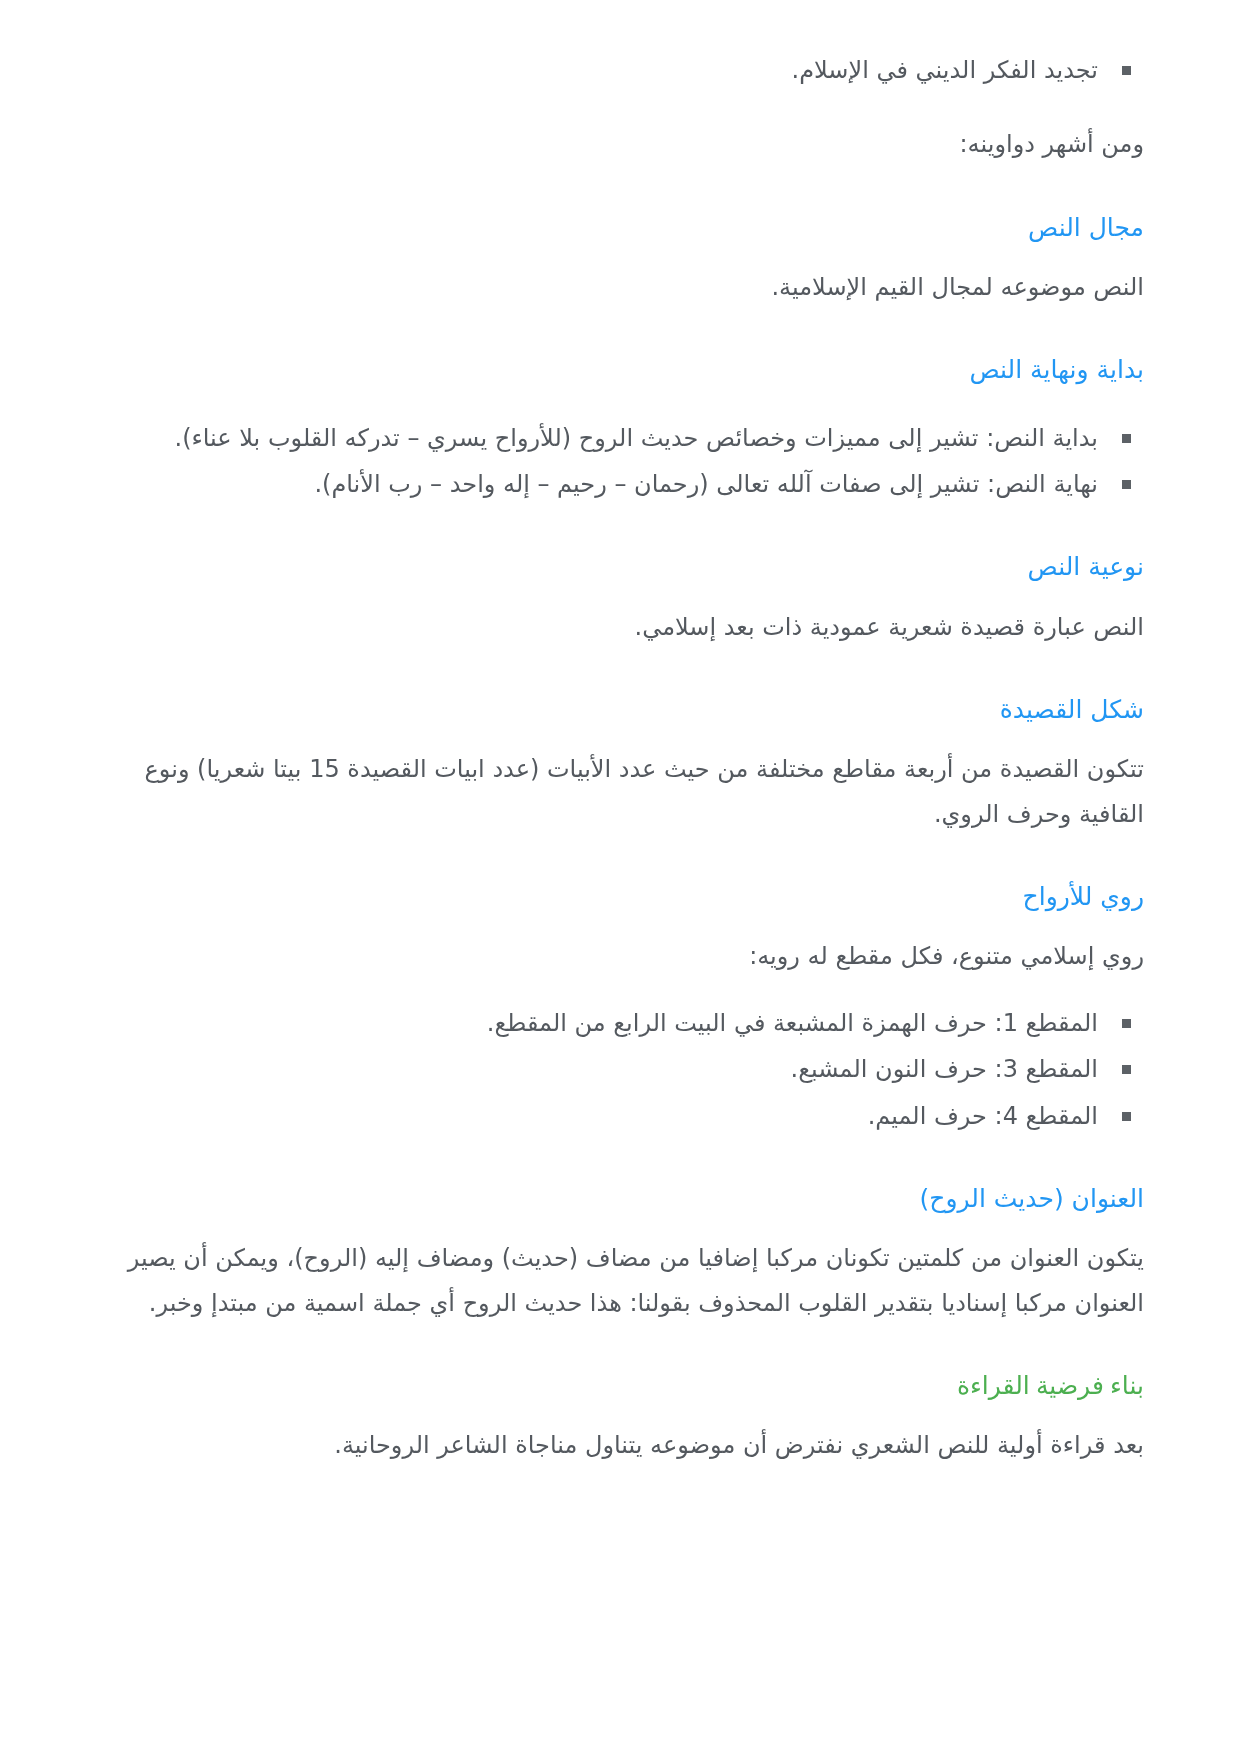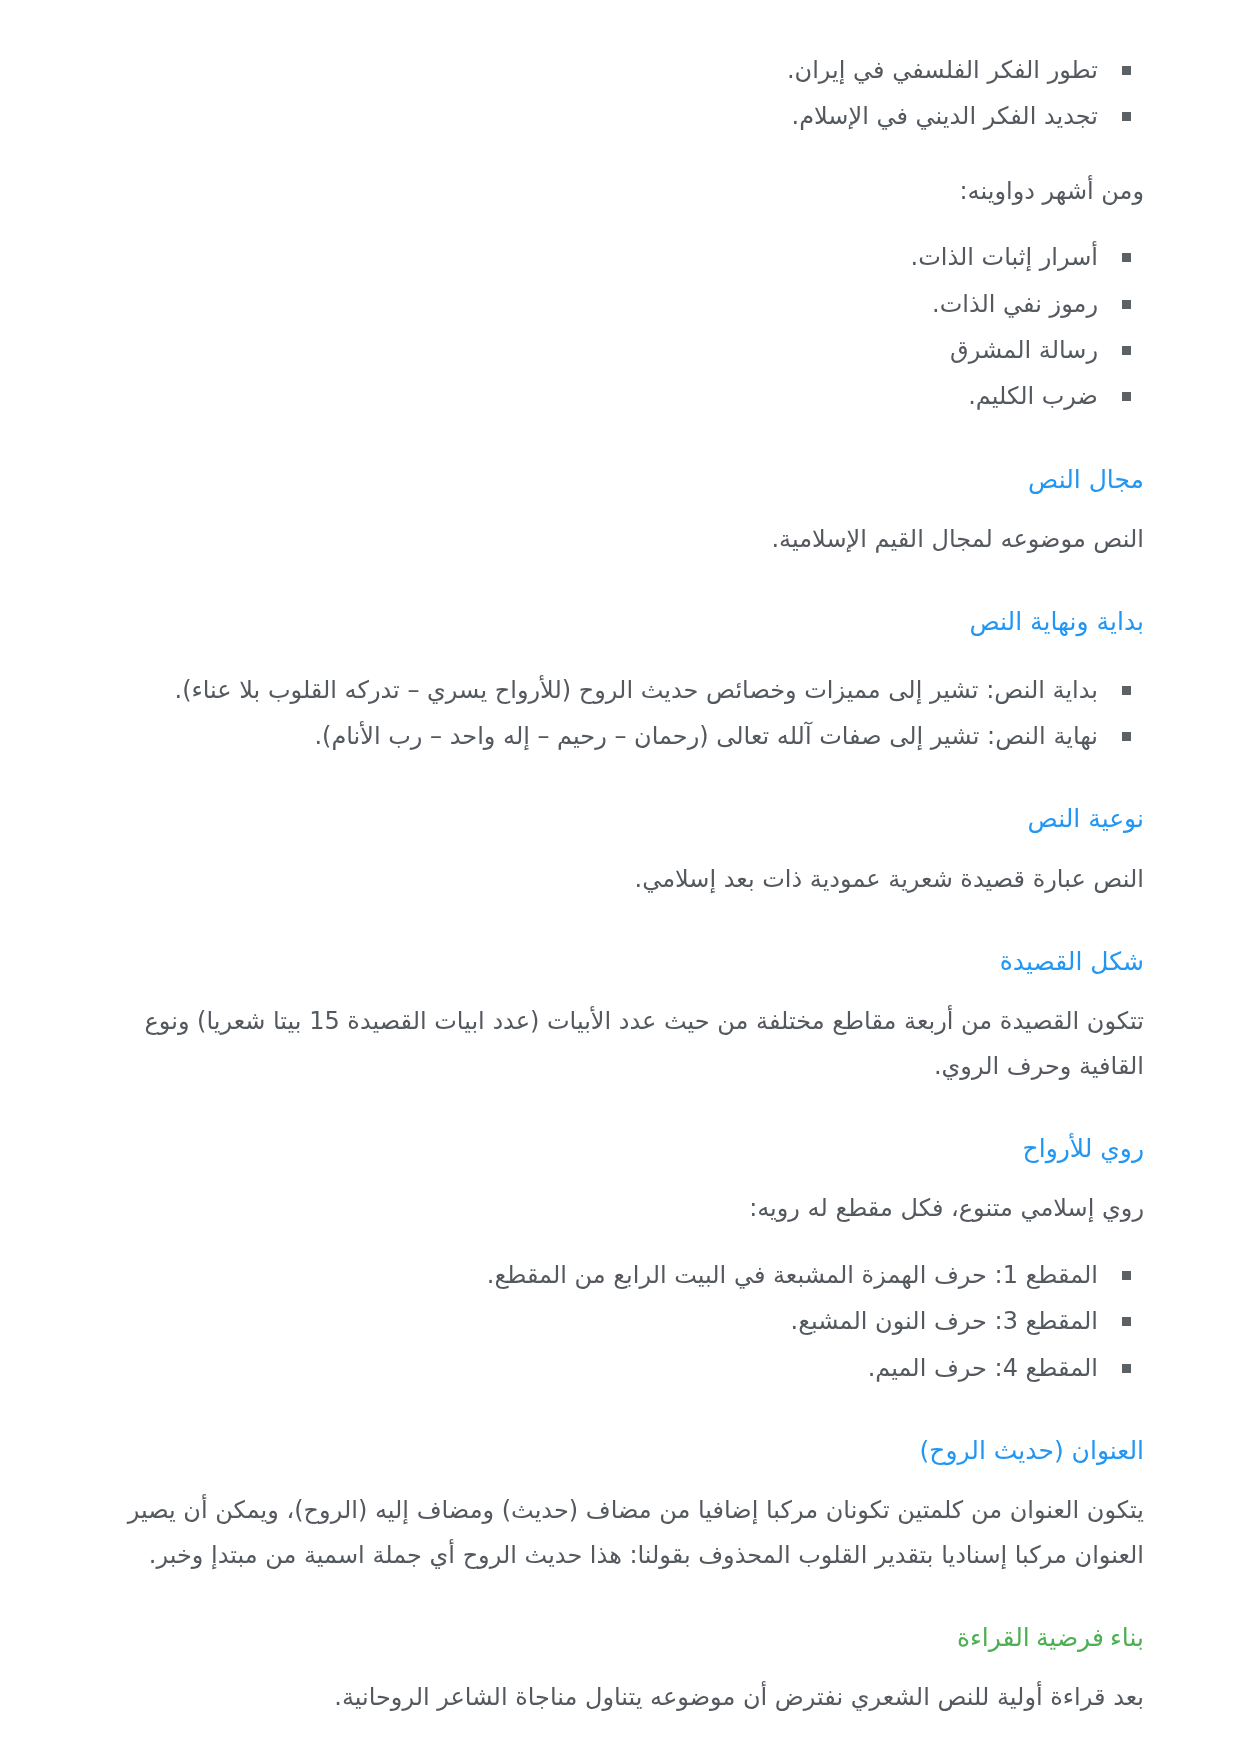--- a/index.html
+++ b/index.html
@@ -54,32 +54,25 @@
   }
   .c-blue  { color: #2196f3; }
   .c-green { color: #4caf50; font-family: Liberation Serif, serif; }
 </style>
 </head>
 <body>
 
 <main class="page">
 
   <ul class="sq-list">
-    <li>تطور الفكر الفلسفي في إيران.</li>
     <li>تجديد الفكر الديني في الإسلام.</li>
   </ul>
 
   <p class="lead">ومن أشهر دواوينه:</p>
 
-  <ul class="sq-list">
-    <li>أسرار إثبات الذات.</li>
-    <li>رموز نفي الذات.</li>
-    <li>رسالة المشرق</li>
-    <li>ضرب الكليم.</li>
-  </ul>
 
   <section>
     <h3 class="sec c-blue">مجال النص</h3>
     <p>النص موضوعه لمجال القيم الإسلامية.</p>
   </section>
 
   <section>
     <h3 class="sec c-blue">بداية ونهاية النص</h3>
     <ul class="sq-list">
       <li>بداية النص: تشير إلى مميزات وخصائص حديث الروح (للأرواح يسري – تدركه القلوب بلا عناء).</li>

